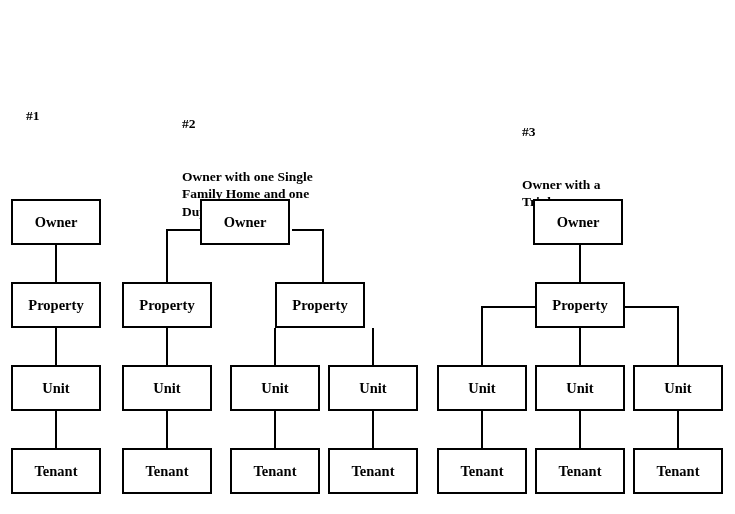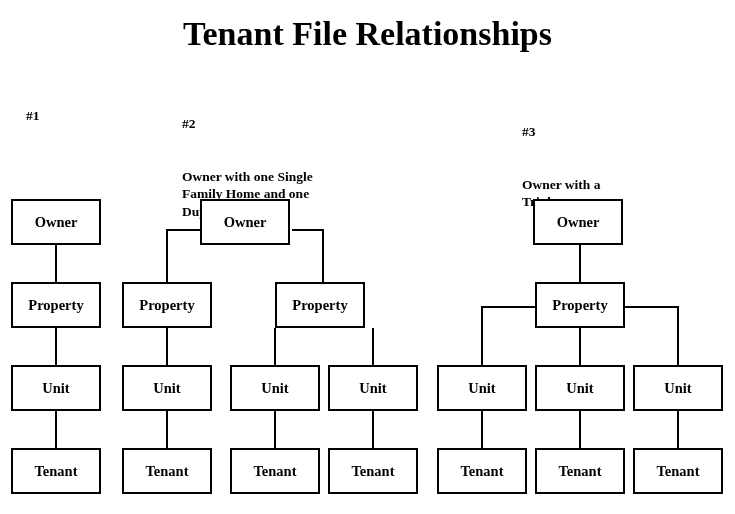--- a/index.html
+++ b/index.html
@@ -66,21 +66,20 @@
     font-weight: bold;
     line-height: 1;
     white-space: nowrap;
   }
 </style>
 </head>
 <body>
 
 <div id="canvas">
 
-  <div id="page-title">Tenant File Relationships</div>
 
   <div class="group-caption" id="caption-1">
     <span class="caption-number">#1</span>
   </div>
 
   <div class="group-caption" id="caption-2">
     <span class="caption-number">#2</span>
     <span class="caption-text">Owner with one Single
 Family Home and one
 Duplex</span>

